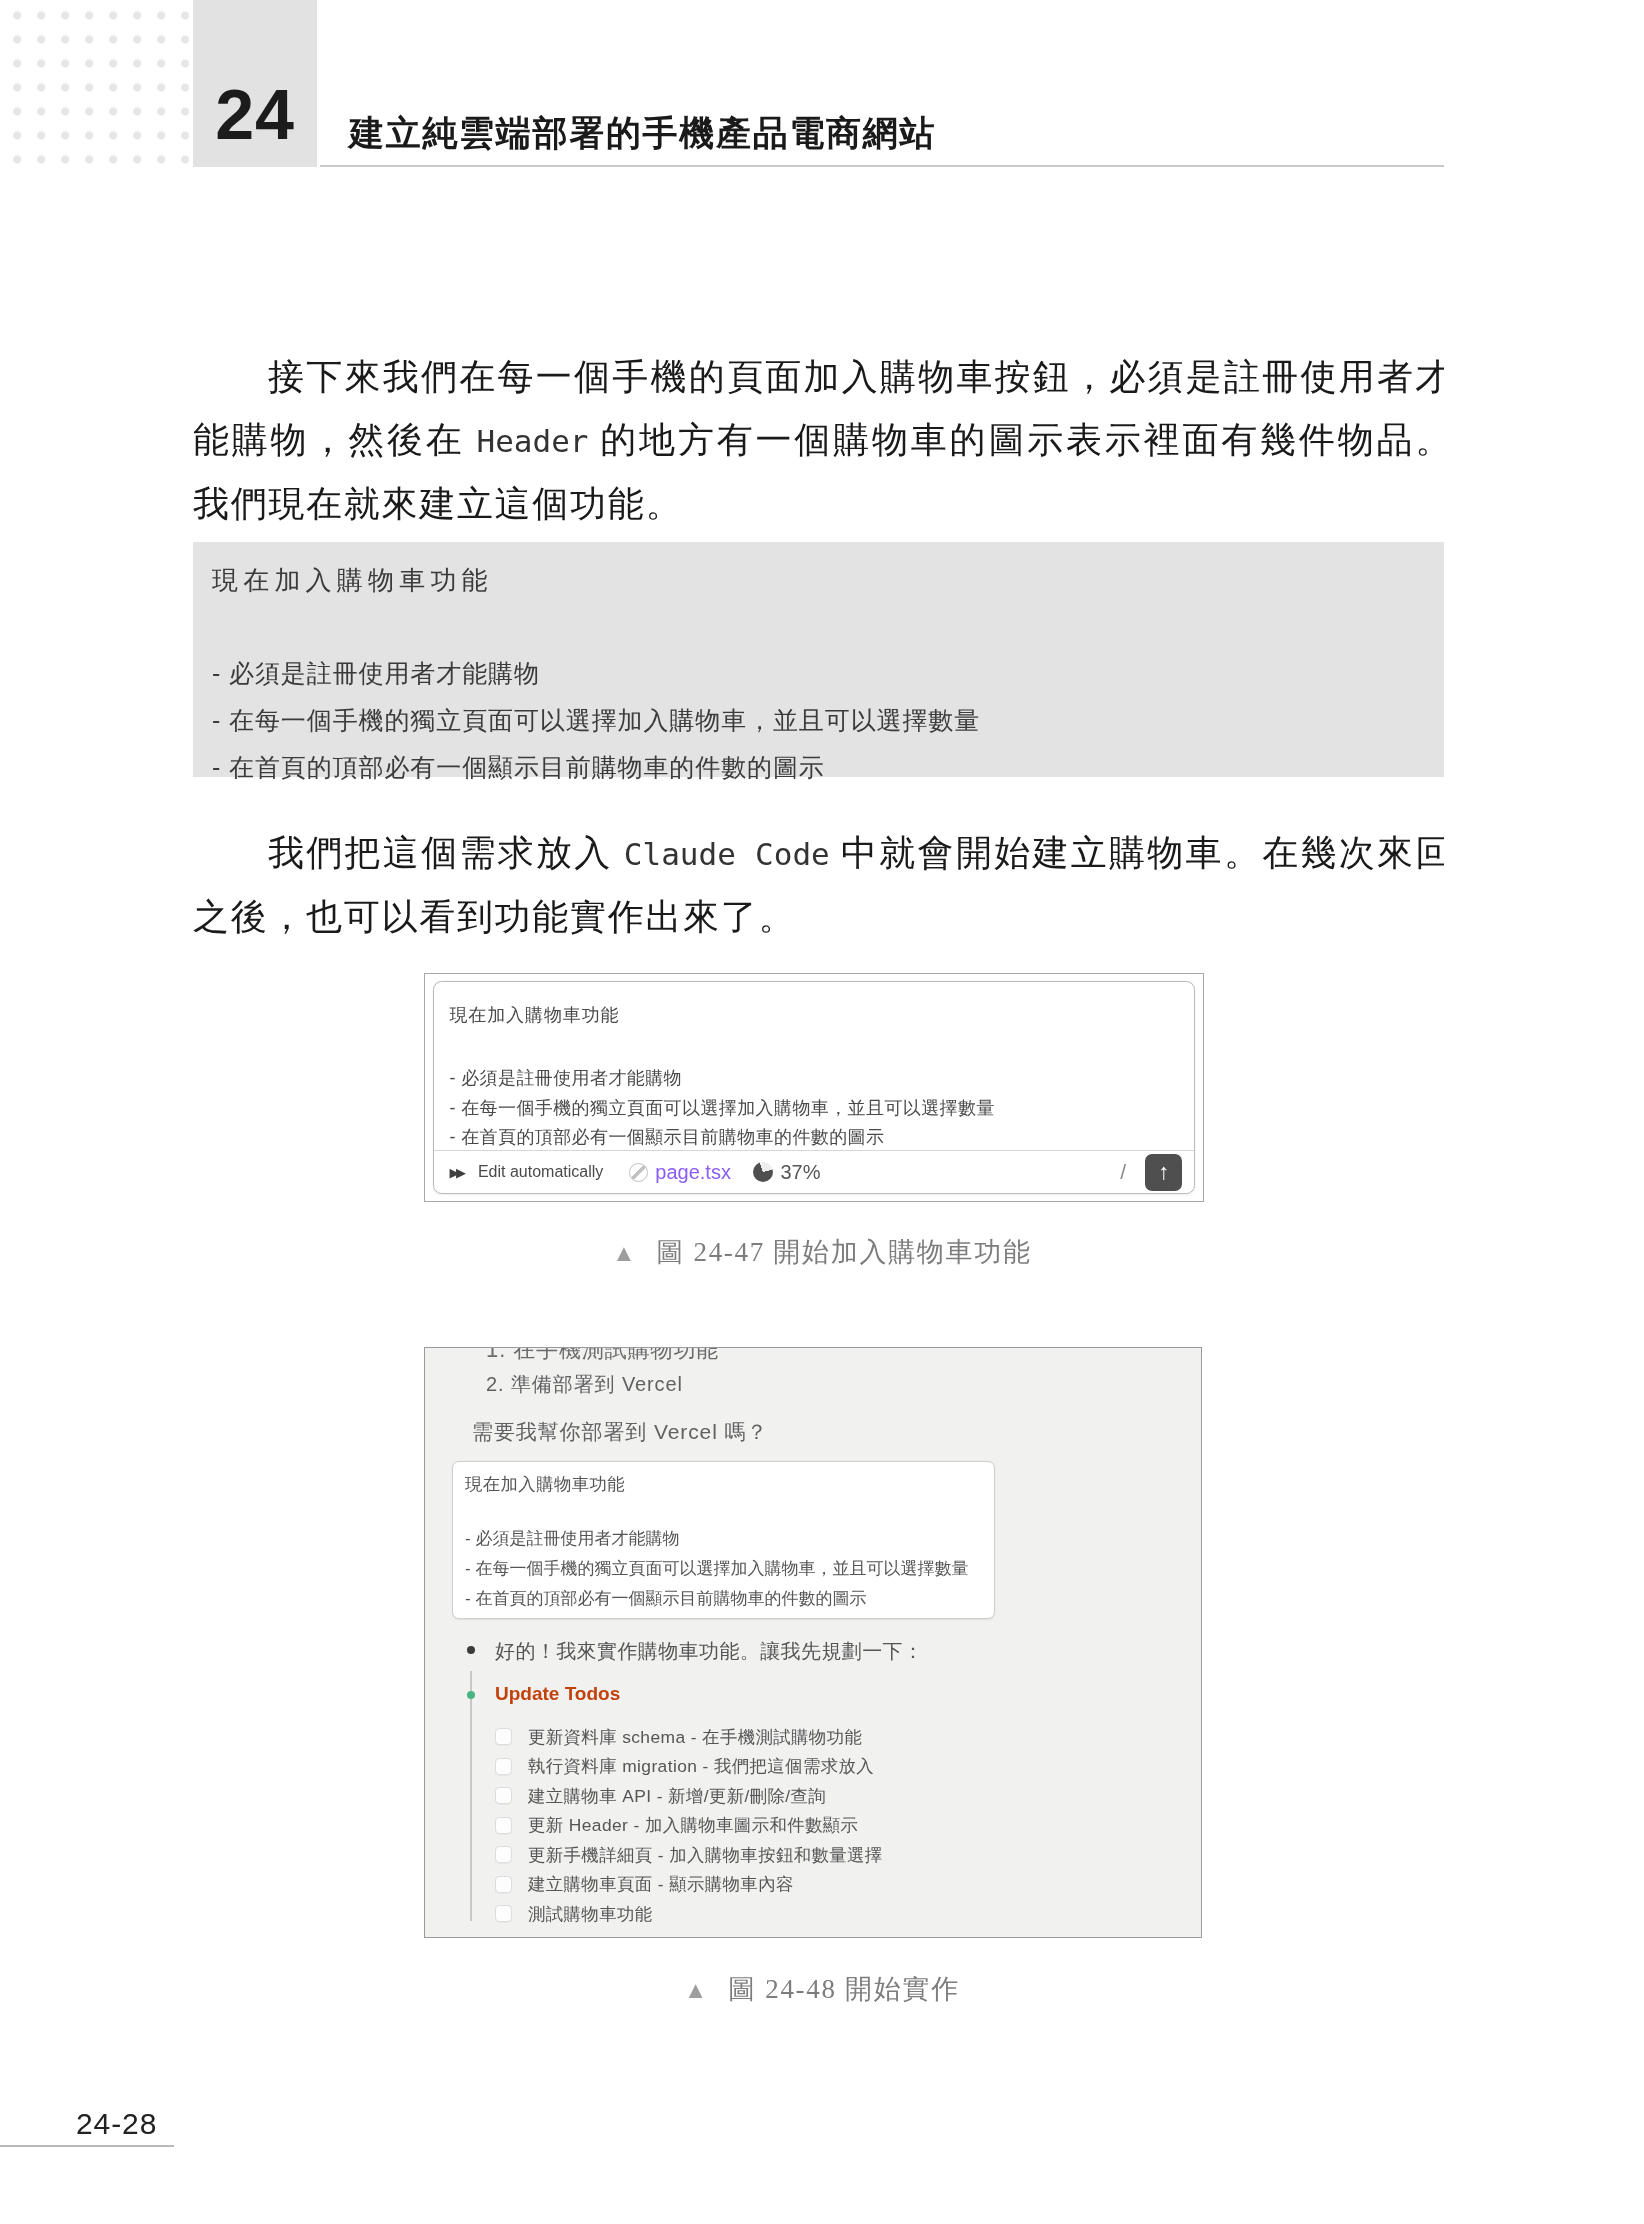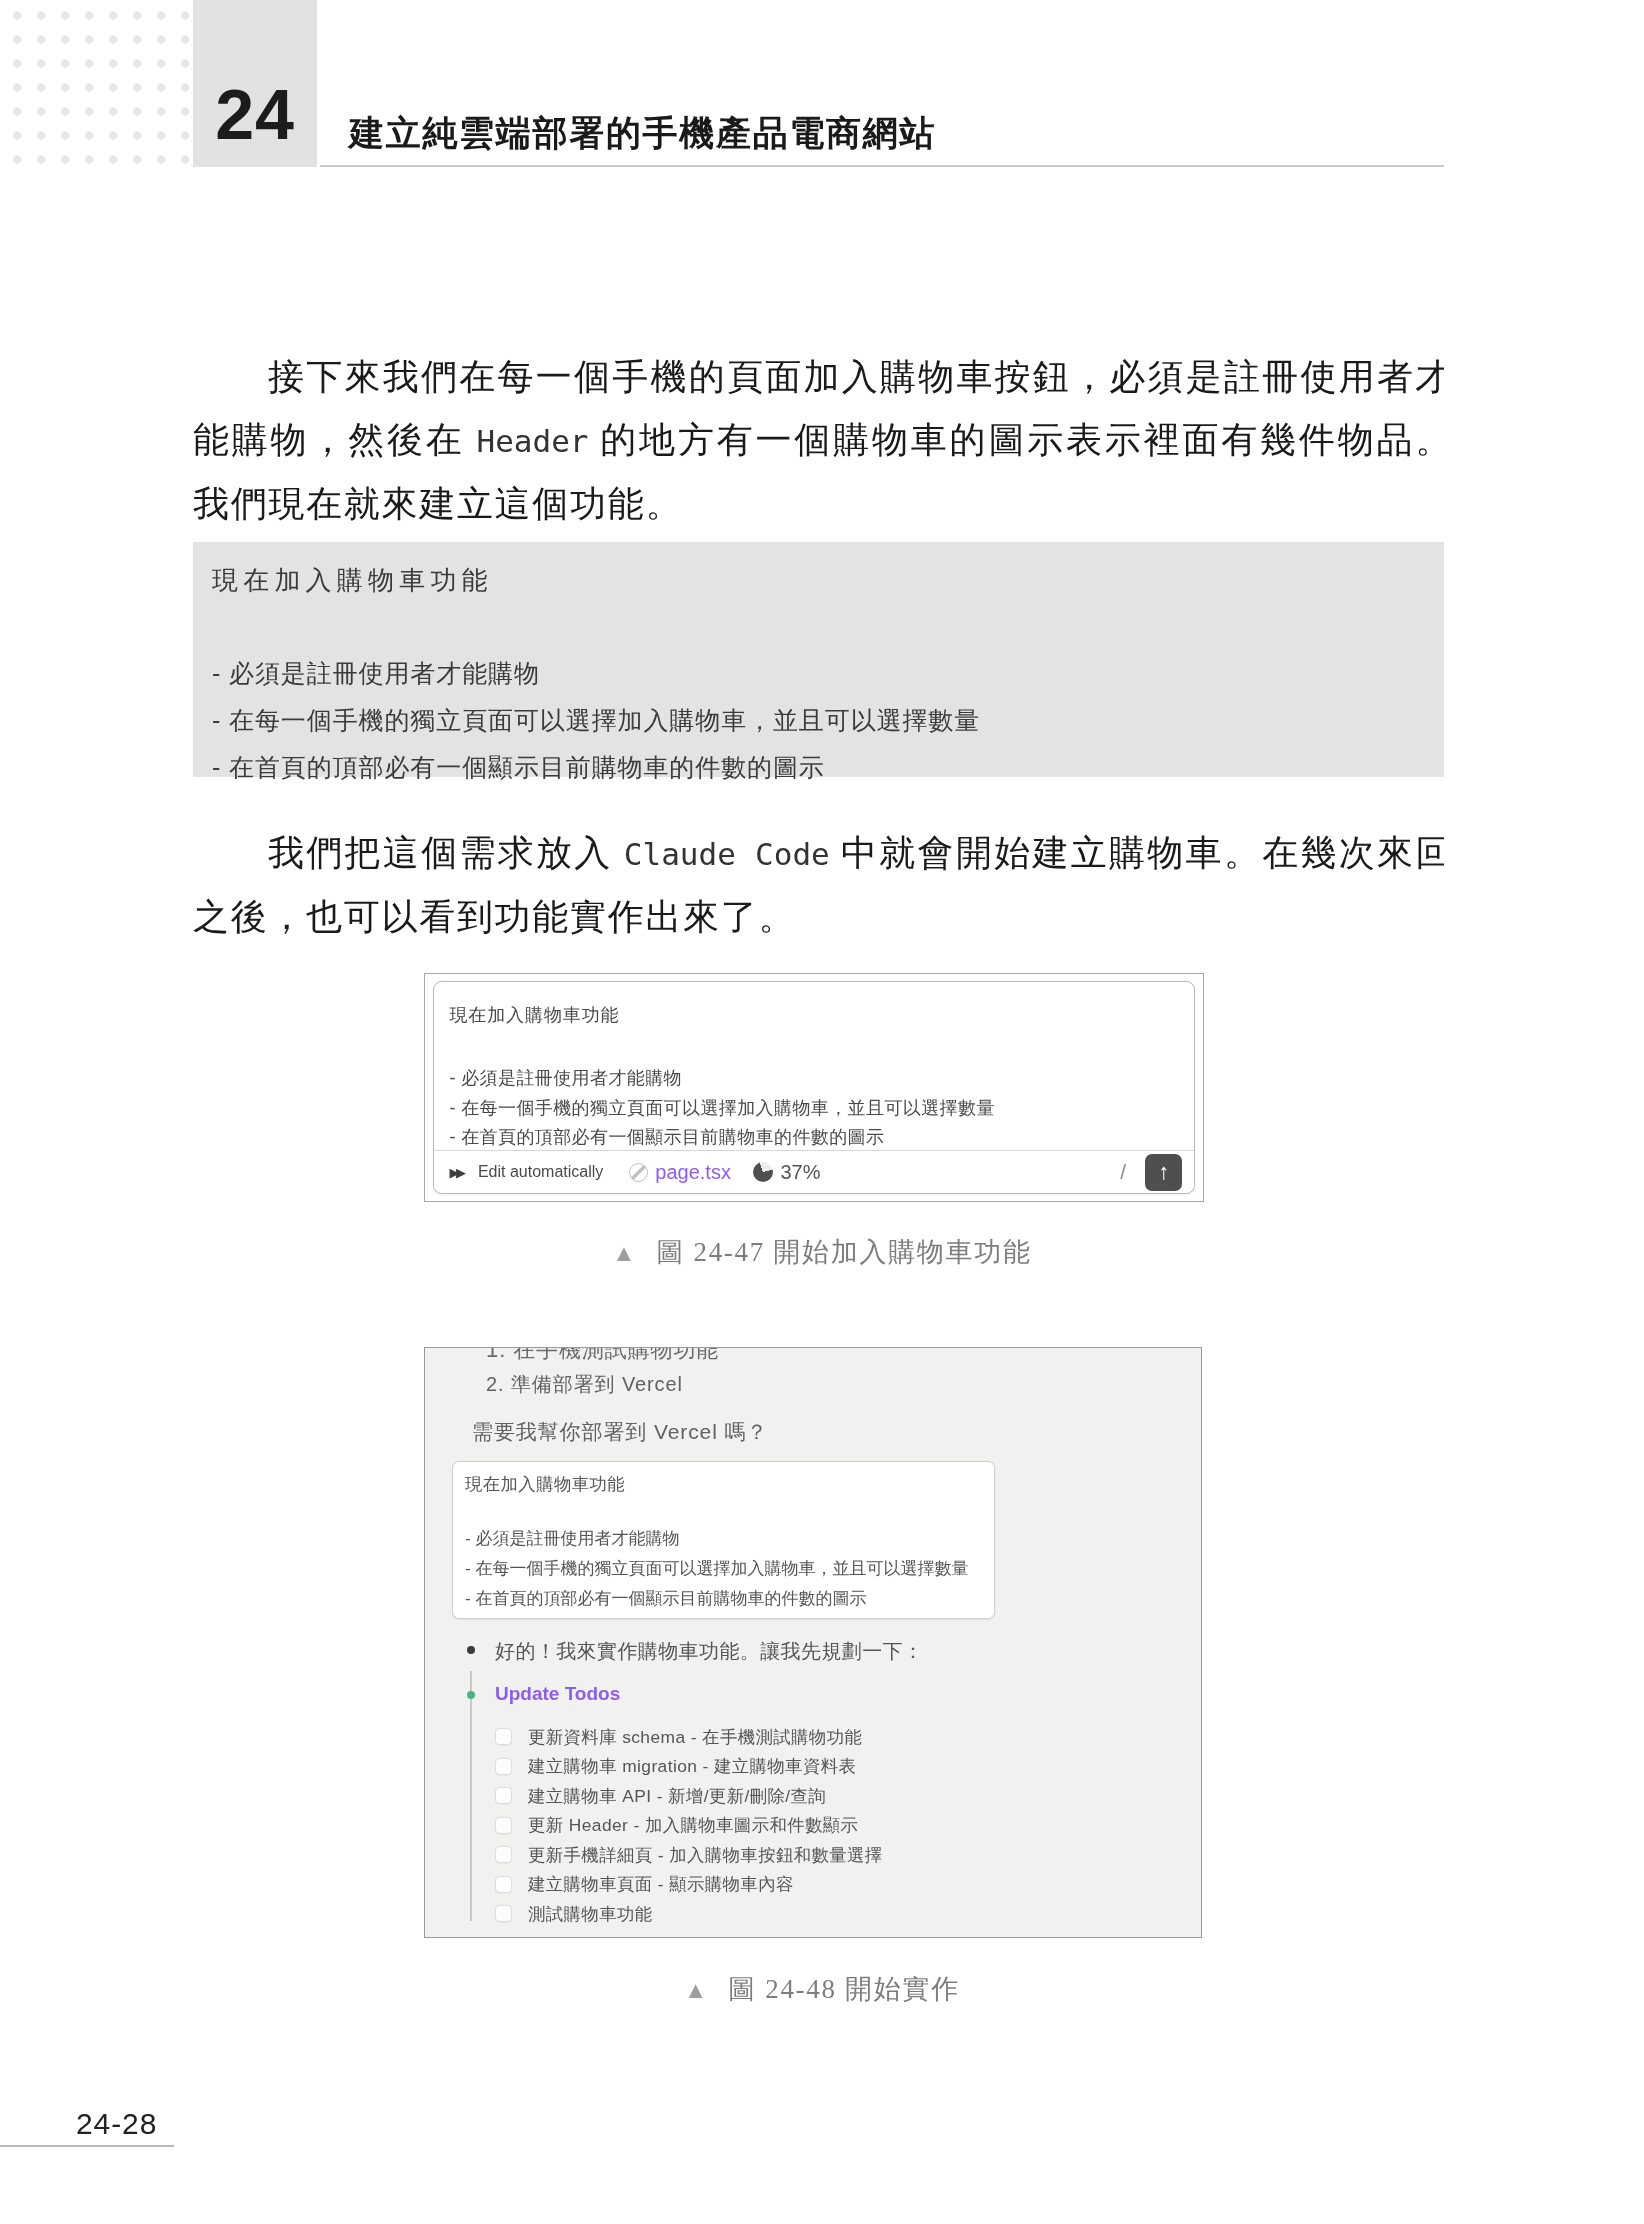--- a/index.html
+++ b/index.html
@@ -84,21 +84,21 @@
   .fig2-promptbox{position:absolute;left:27px;top:113px;width:543px;height:158px;background:#fff;
     border:1.7px solid #cfcfcf;border-radius:7px;box-shadow:0 0.9px 1.7px rgba(0,0,0,.08);padding:0 12px;}
   .fig2-prompt-title{margin-top:10.4px;font-size:17.4px;color:#555;letter-spacing:0.4px;}
   .fig2-prompt-items{margin-top:28px;}
   .fig2-prompt-item{font-size:17px;color:#555;line-height:30px;letter-spacing:0;}
   .timeline{position:absolute;left:45px;top:323px;width:1.7px;height:250px;background:#c8c8c8;}
   .bullet{position:absolute;width:7.8px;height:7.8px;border-radius:50%;}
   .bullet-reply{left:42px;top:298px;background:#3c3c3c;}
   .bullet-green{left:42px;top:343px;background:#49b583;}
   .fig2-reply{position:absolute;left:70px;top:290px;font-size:20px;color:#555;letter-spacing:0.4px;}
-  .todos-title{position:absolute;left:70px;top:335px;font-size:19px;font-weight:bold;color:#8b5cf6;}
+  .todos-title{position:absolute;left:70px;top:335px;font-size:19px;font-weight:bold;color:#c2410c;}
   .todo-list{position:absolute;left:70px;top:374px;right:17.4px;}
   .todo-row{display:flex;align-items:center;height:29.5px;}
   .checkbox{width:17.4px;height:17.4px;border:1.7px solid #dcdcdc;border-radius:4.3px;background:#fdfdfd;
     flex:0 0 auto;margin-right:15.6px;box-shadow:0 0.9px 0.9px rgba(0,0,0,.04);}
   .todo-label{font-size:17.4px;color:#555;letter-spacing:0.4px;white-space:nowrap;}
 
   
   .page-number{position:absolute;left:76px;top:2107px;font-family:var(--sans);
     font-size:30px;color:#222;letter-spacing:0.9px;}
   .footer-rule{position:absolute;left:0;top:2145px;width:174px;height:1.7px;background:#b9b9b9;}
@@ -192,21 +192,21 @@
 
     <div class="todo-list">
 
         <div class="todo-row">
           <span class="checkbox"></span>
           <span class="todo-label">更新資料庫 schema - 在手機測試購物功能</span>
         </div>
 
         <div class="todo-row">
           <span class="checkbox"></span>
-          <span class="todo-label">建立購物車 migration - 建立購物車資料表</span>
+          <span class="todo-label">執行資料庫 migration - 我們把這個需求放入</span>
         </div>
 
         <div class="todo-row">
           <span class="checkbox"></span>
           <span class="todo-label">建立購物車 API - 新增/更新/刪除/查詢</span>
         </div>
 
         <div class="todo-row">
           <span class="checkbox"></span>
           <span class="todo-label">更新 Header - 加入購物車圖示和件數顯示</span>

